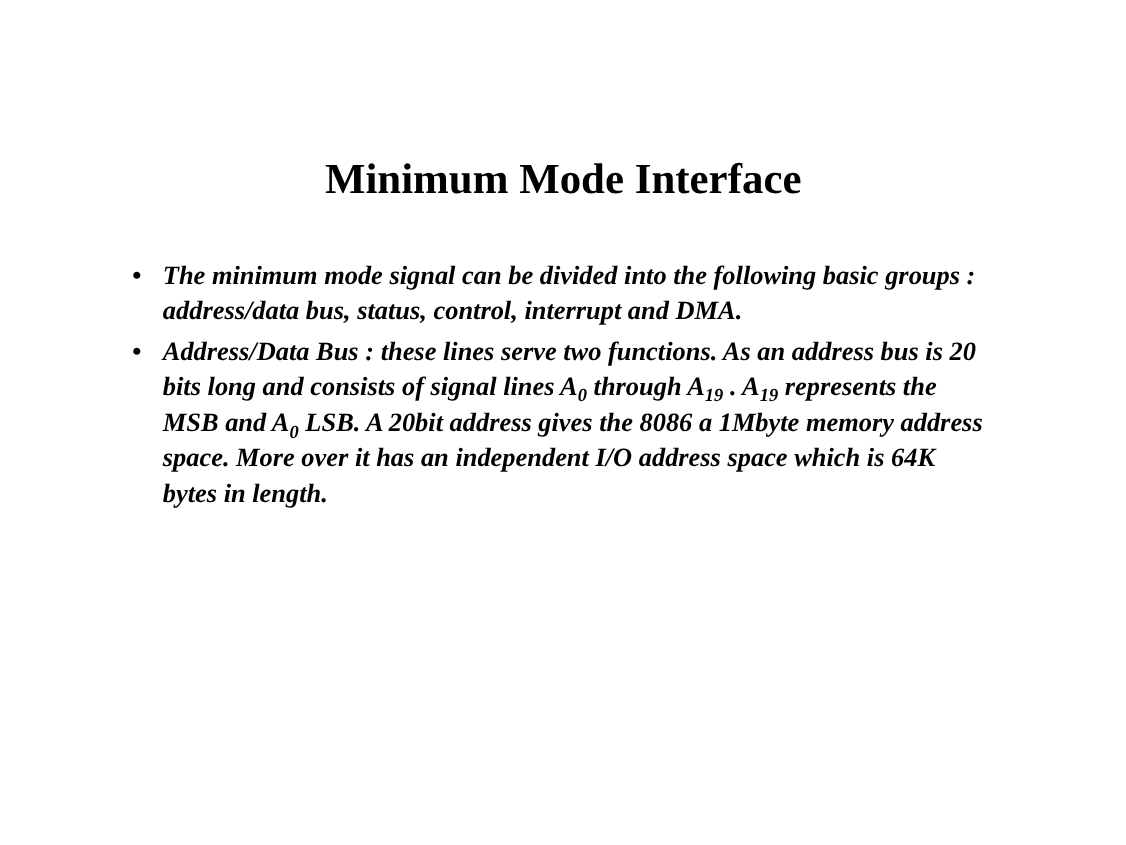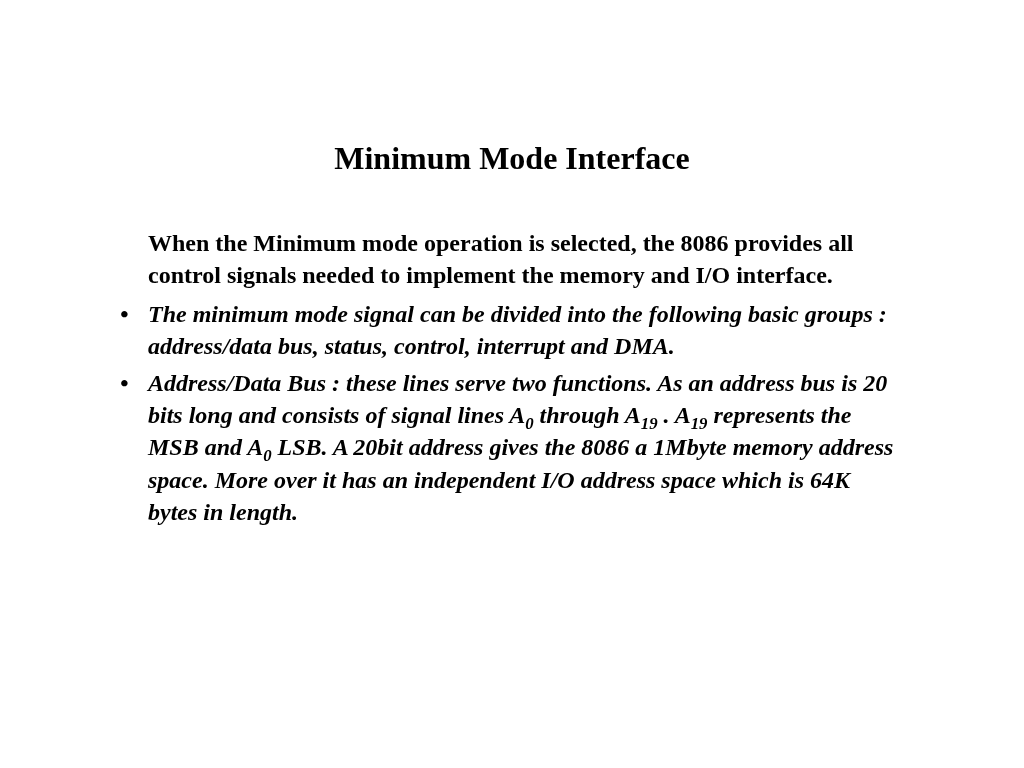--- a/index.html
+++ b/index.html
@@ -10,21 +10,21 @@
     font-family: "Times New Roman", Times, serif;
     color: #000000;
   }
   .slide {
     width: 1024px;
     height: 768px;
     position: relative;
     padding: 140px 120px 60px 120px;
   }
   .title {
-    font-size: 32px;
+    font-size: 39px;
     font-weight: bold;
     text-align: center;
     margin-bottom: 50px;
   }
   .body {
     font-size: 24px;
     font-weight: bold;
     line-height: 1.35;
   }
   .intro {
@@ -53,21 +53,20 @@
 </style>
 </head>
 <body>
 
 <div class="slide">
 
   <div class="title">Minimum Mode Interface</div>
 
   <div class="body">
 
-    <div class="intro">When the Minimum mode operation is selected, the 8086 provides all control signals needed to implement the memory and I/O interface.</div>
 
     <ul class="bullets">
 
       <li>
         <span>The minimum mode signal can be divided into the following basic groups : address/data bus, status, control, interrupt and DMA.</span>
       </li>
 
       <li>
         <span>Address/Data Bus : these lines serve two functions. As an address bus is 20 bits long and consists of signal lines A</span><span class="sub">0</span><span> through A</span><span class="sub">19</span><span> . A</span><span class="sub">19</span><span> represents the MSB and A</span><span class="sub">0</span><span>  LSB. A 20bit address gives the 8086 a 1Mbyte memory address space. More over it has an independent I/O address space which is 64K bytes in length.</span>
       </li>

